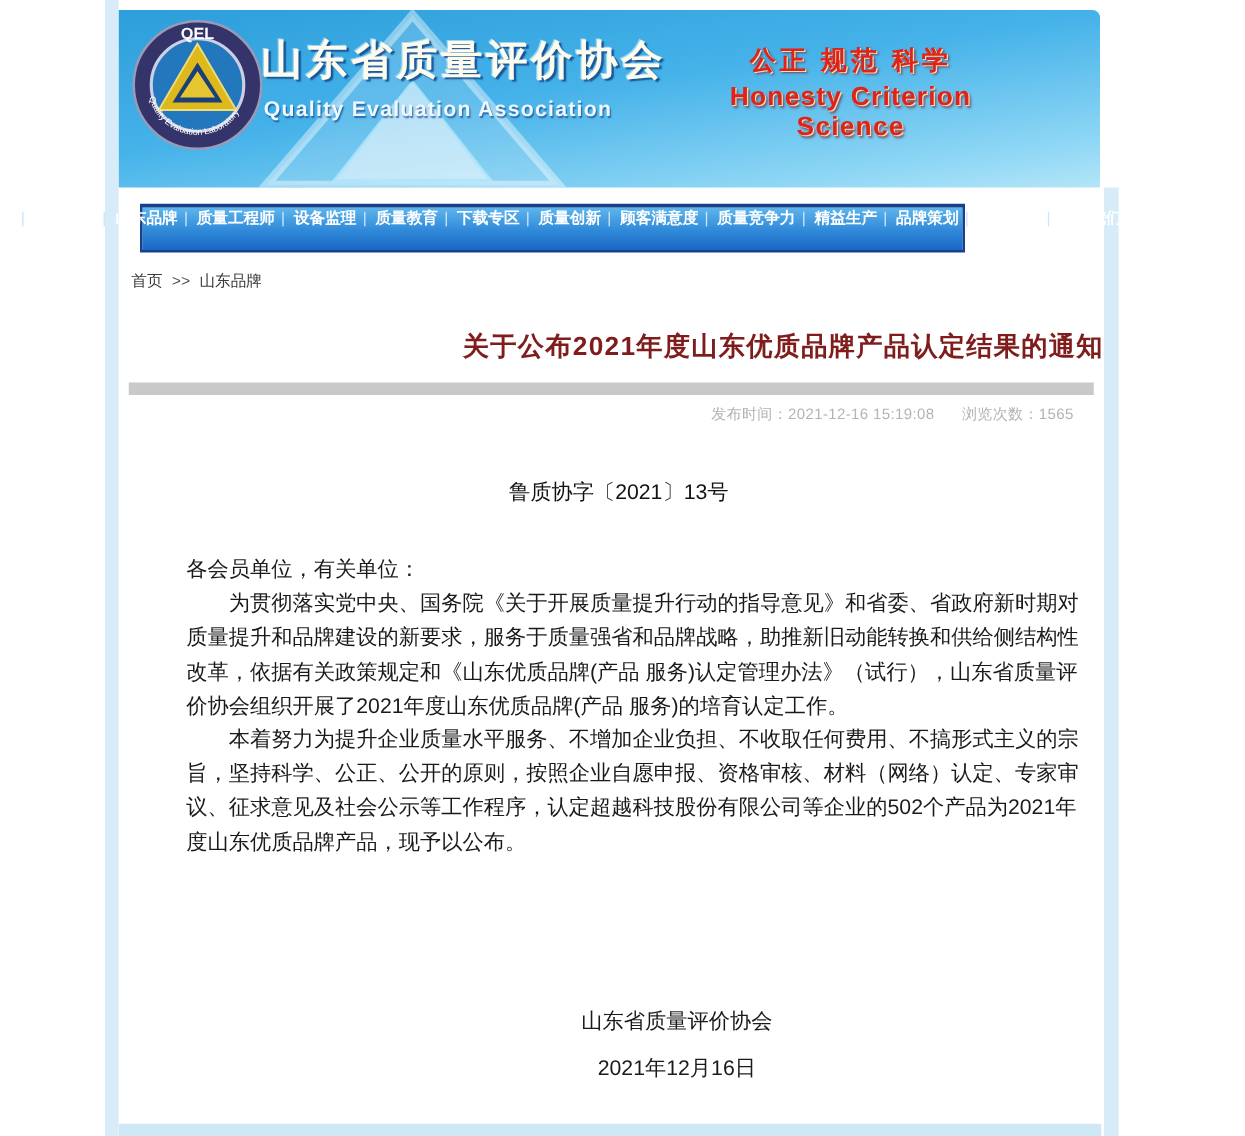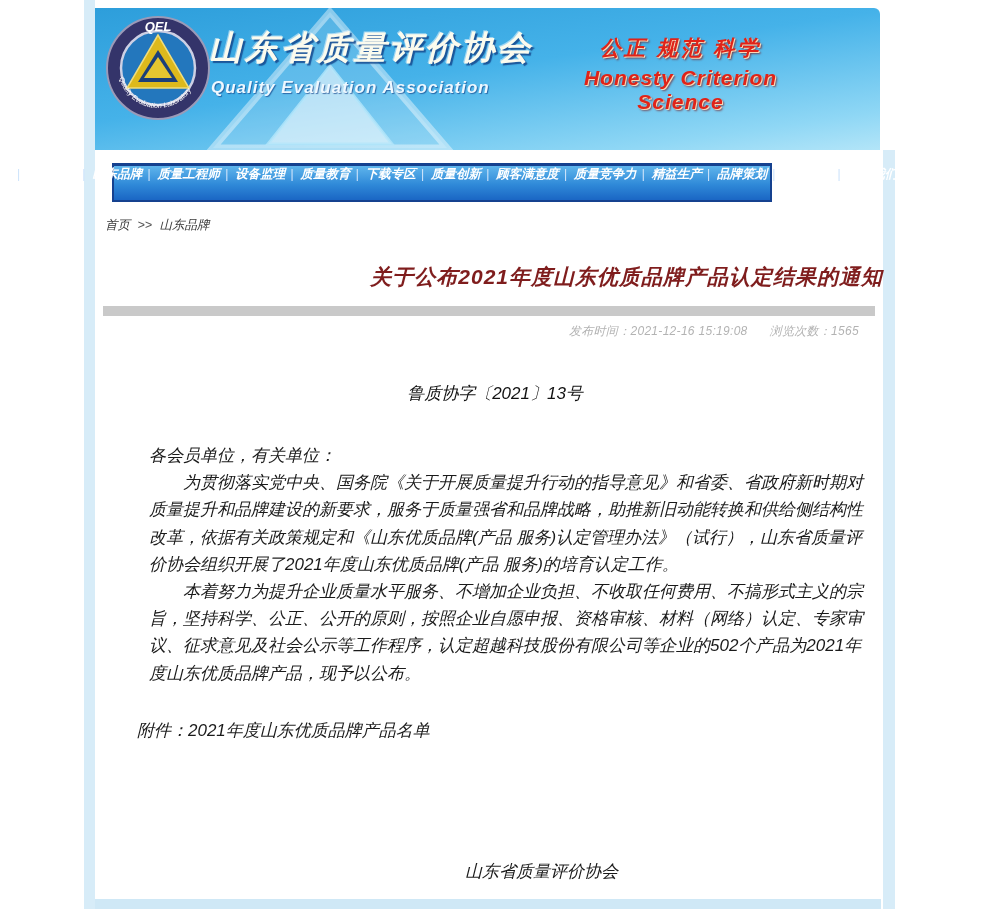--- a/index.html
+++ b/index.html
@@ -5,21 +5,21 @@
   * { box-sizing: border-box; }
   html,body { margin:0; padding:0; }
   body {
     width:996px; height:909px; position:relative; overflow:hidden;
     background:#ffffff;
     font-family:"Liberation Sans","DejaVu Sans",sans-serif;
   }
   .left-strip  { position:absolute; left:84px;  top:0;     width:11px; height:909px; background:#d7ecf8; }
   .right-strip { position:absolute; left:883px; top:150px; width:12px; height:759px; background:#d7ecf8; }
 
-  .page { position:absolute; left:95px; top:0; width:788px; height:909px; background:#ffffff;font-style:italic; }
+  .page { position:absolute; left:95px; top:0; width:788px; height:909px; background:#ffffff; }
 
   
   .banner {
     margin-top:8px; width:785px; height:142px; position:relative; overflow:hidden;
     background:linear-gradient(172deg,#2d9edb 0%,#45b2e9 45%,#8fd7f5 85%,#b3e5f8 100%);
     border-top-right-radius:6px;
   }
   .banner-triangle { position:absolute; left:0; top:0; width:785px; height:142px; }
   .logo { position:absolute; left:10px; top:7px; width:106px; height:106px; cursor:pointer; }
   .org-block { position:absolute; left:114px; top:18px; }
@@ -142,21 +142,20 @@
   </div>
 
   <div class="doc-number">鲁质协字〔2021〕13号</div>
 
   <div class="body-text">
     <p>各会员单位，有关单位：</p>
     <p class="indent">为贯彻落实党中央、国务院《关于开展质量提升行动的指导意见》和省委、省政府新时期对质量提升和品牌建设的新要求，服务于质量强省和品牌战略，助推新旧动能转换和供给侧结构性改革，依据有关政策规定和《山东优质品牌(产品 服务)认定管理办法》（试行），山东省质量评价协会组织开展了2021年度山东优质品牌(产品 服务)的培育认定工作。</p>
     <p class="indent">本着努力为提升企业质量水平服务、不增加企业负担、不收取任何费用、不搞形式主义的宗旨，坚持科学、公正、公开的原则，按照企业自愿申报、资格审核、材料（网络）认定、专家审议、征求意见及社会公示等工作程序，认定超越科技股份有限公司等企业的502个产品为2021年度山东优质品牌产品，现予以公布。</p>
   </div>
 
-  <div class="attachment">附件：2021年度山东优质品牌产品名单</div>
 
   <div class="signature">
     <div class="sig-org">山东省质量评价协会</div>
     <div class="sig-date">2021年12月16日</div>
   </div>
 
   <div class="bottom-strip"></div>
 </div>
 
 </body></html>

